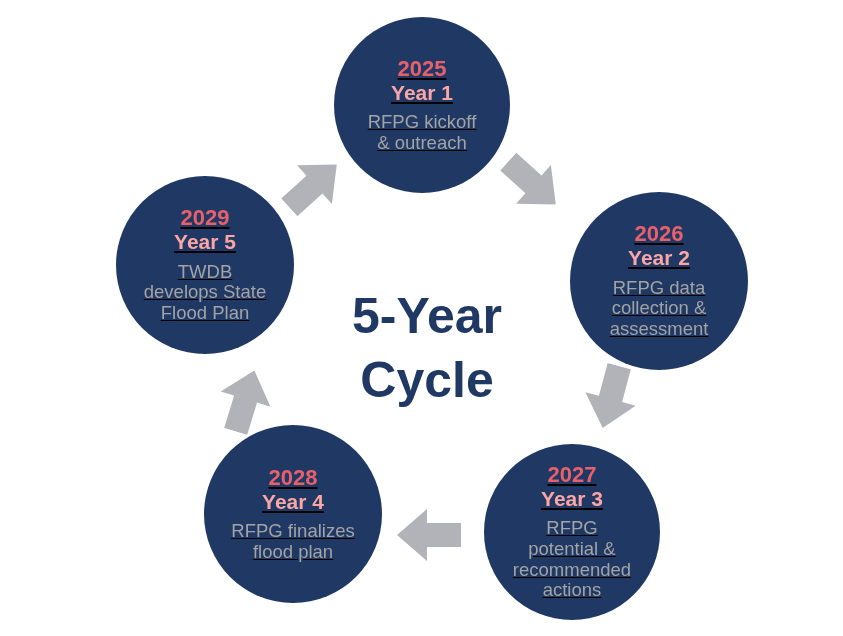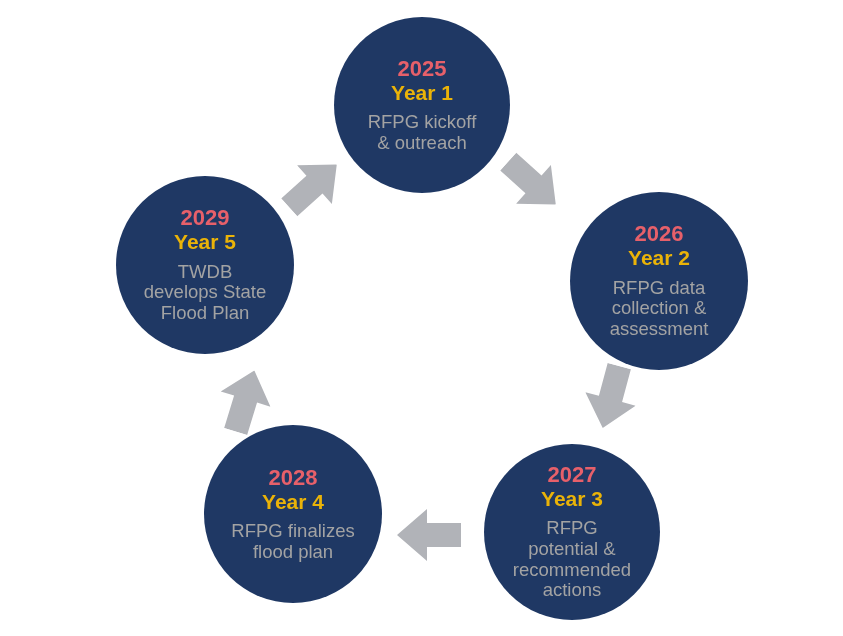--- a/index.html
+++ b/index.html
@@ -19,29 +19,30 @@
     position: absolute;
     width: 176px;
     height: 176px;
     border-radius: 50%;
     background: var(--circle-color, #1f3864);
     display: flex;
     flex-direction: column;
     align-items: center;
     justify-content: center;
     text-align: center;
+    text-decoration: underline;
   }
   .circle .year {
     color: var(--year-color, #e7606a);
     font-weight: bold;
     font-size: 22px;
     line-height: 1.1;
   }
   .circle .year-label {
-    color: #eab308;
+    color: #fca5a5;
     font-weight: bold;
     font-size: 21px;
     line-height: 1.1;
   }
   .circle .desc {
     color: #a3a3a3;
     font-size: 18.5px;
     line-height: 1.12;
     margin-top: 8px;
     white-space: pre-line;
@@ -114,20 +115,24 @@
   </div>
 
   <div class="circle c5">
     <div class="year">2029</div>
     <div class="year-label">Year 5</div>
     <div class="desc">TWDB
 develops State
 Flood Plan</div>
   </div>
 
+  <div class="center-title">
+    <div>5-Year</div>
+    <div>Cycle</div>
+  </div>
 
   <div class="arrow a1">
     <svg viewBox="0 0 64 52" xmlns="http://www.w3.org/2000/svg">
       <polygon points="0,14 34,14 34,0 64,26 34,52 34,38 0,38" fill="#b1b3b8"></polygon>
     </svg>
   </div>
   <div class="arrow a2">
     <svg viewBox="0 0 64 52" xmlns="http://www.w3.org/2000/svg">
       <polygon points="0,14 34,14 34,0 64,26 34,52 34,38 0,38" fill="#b1b3b8"></polygon>
     </svg>

